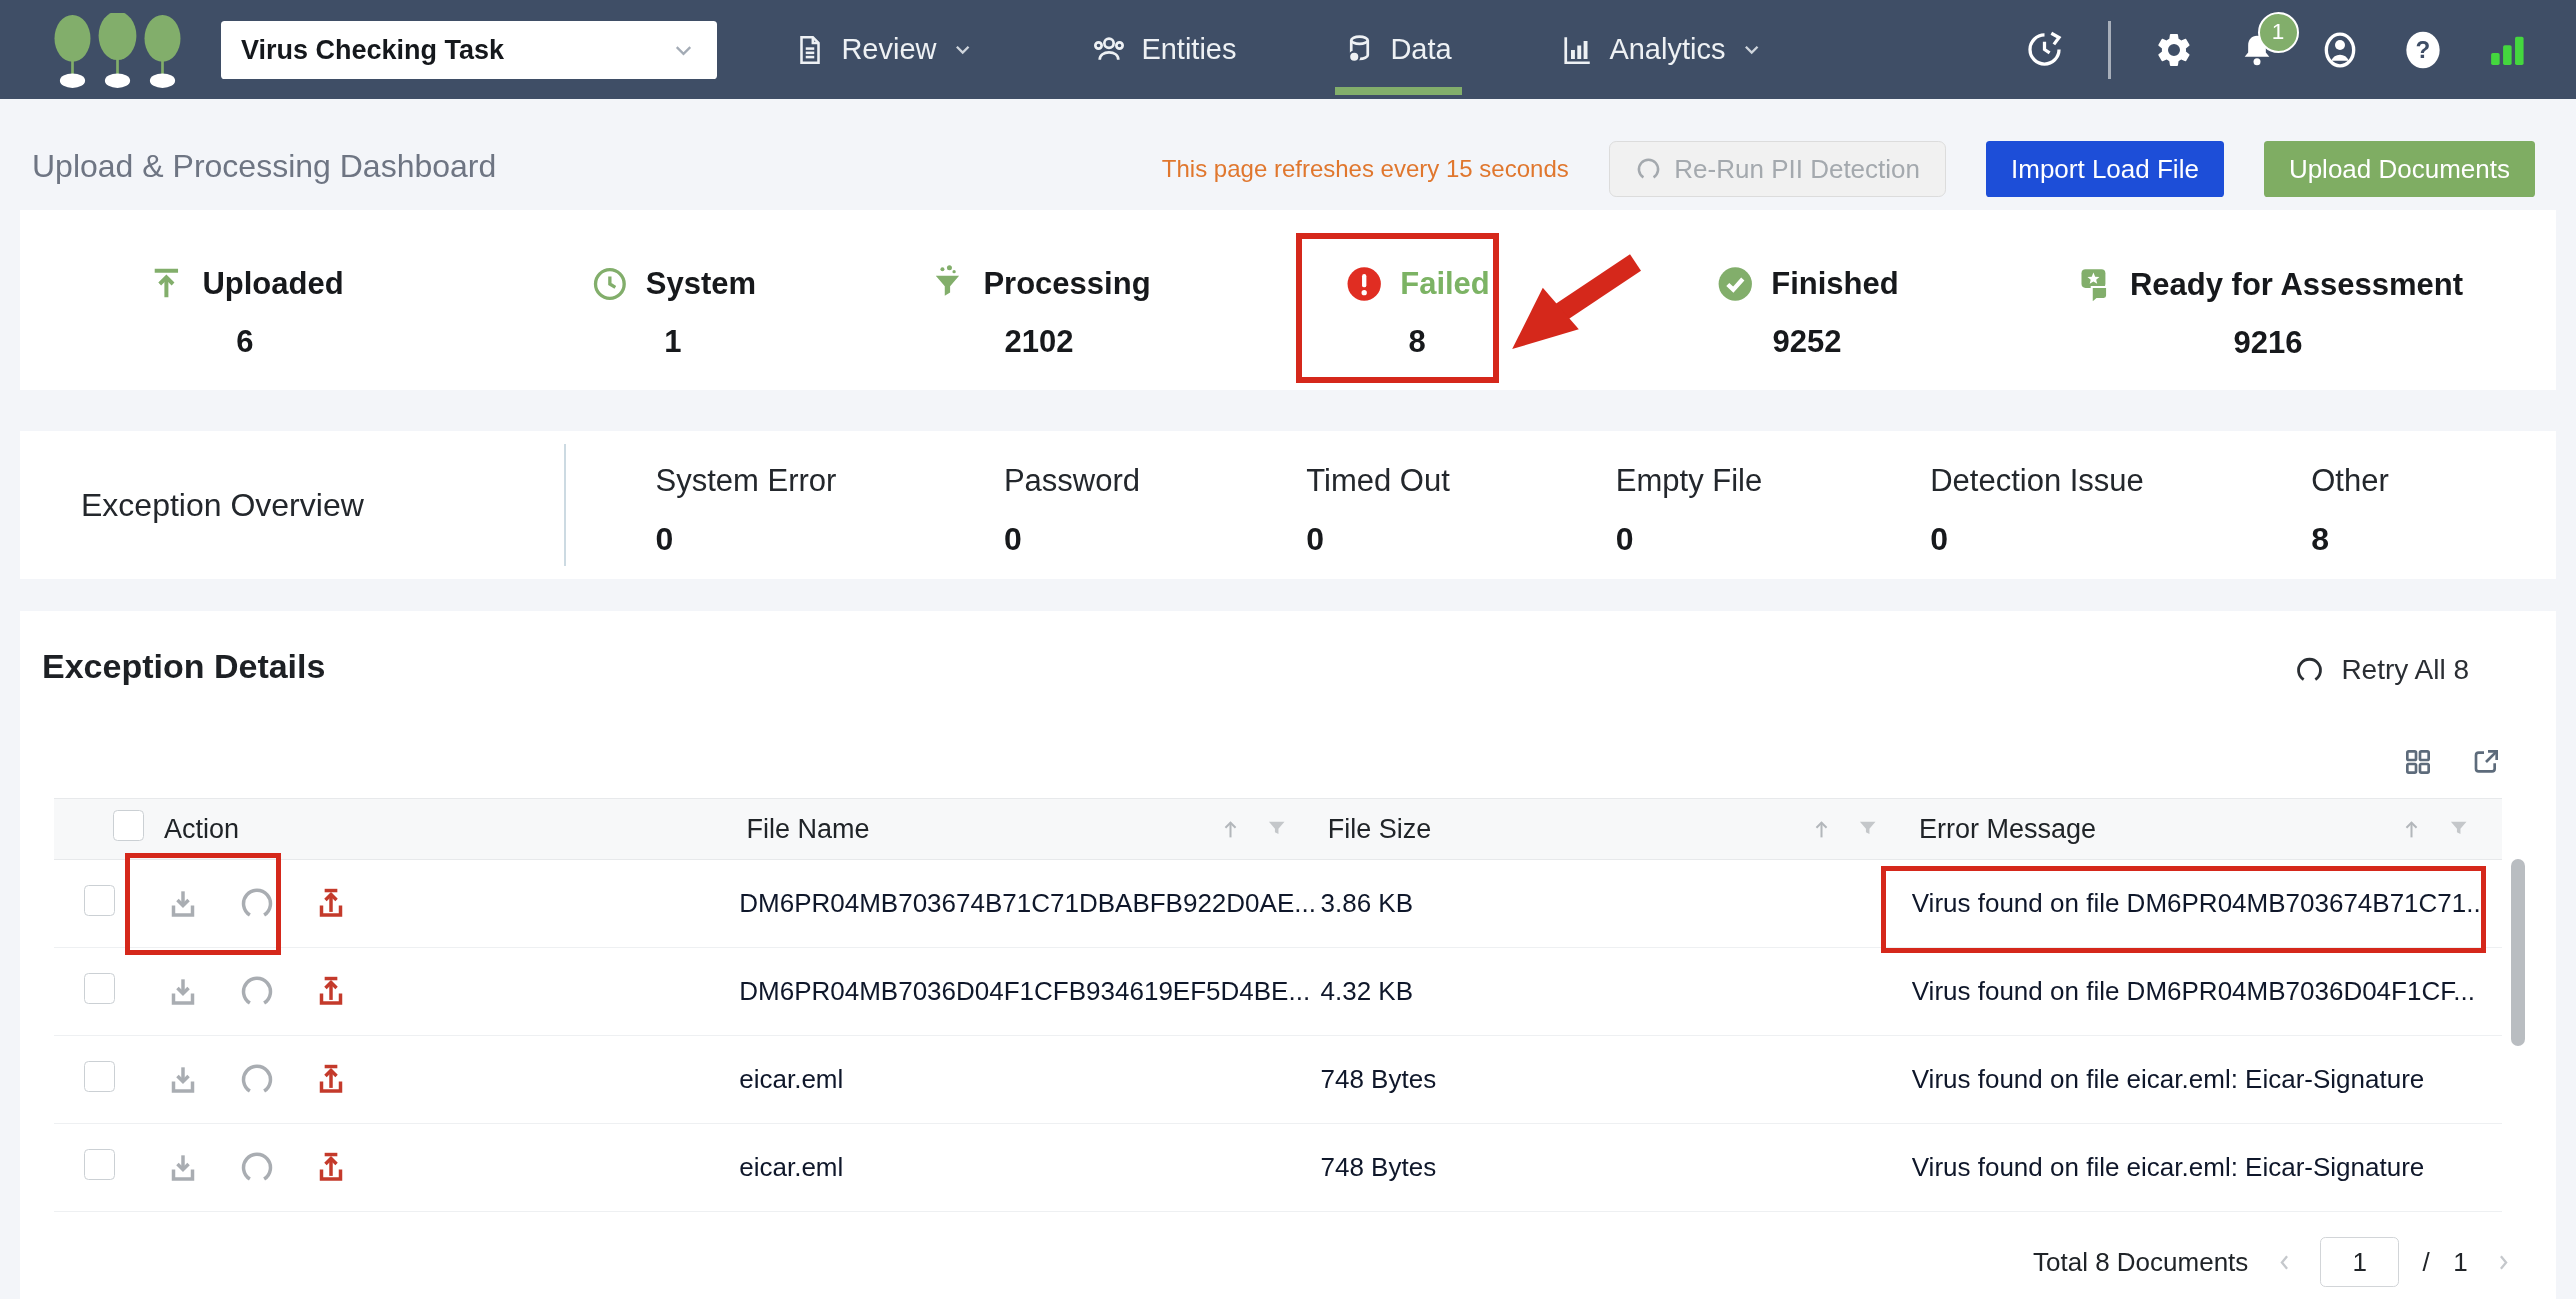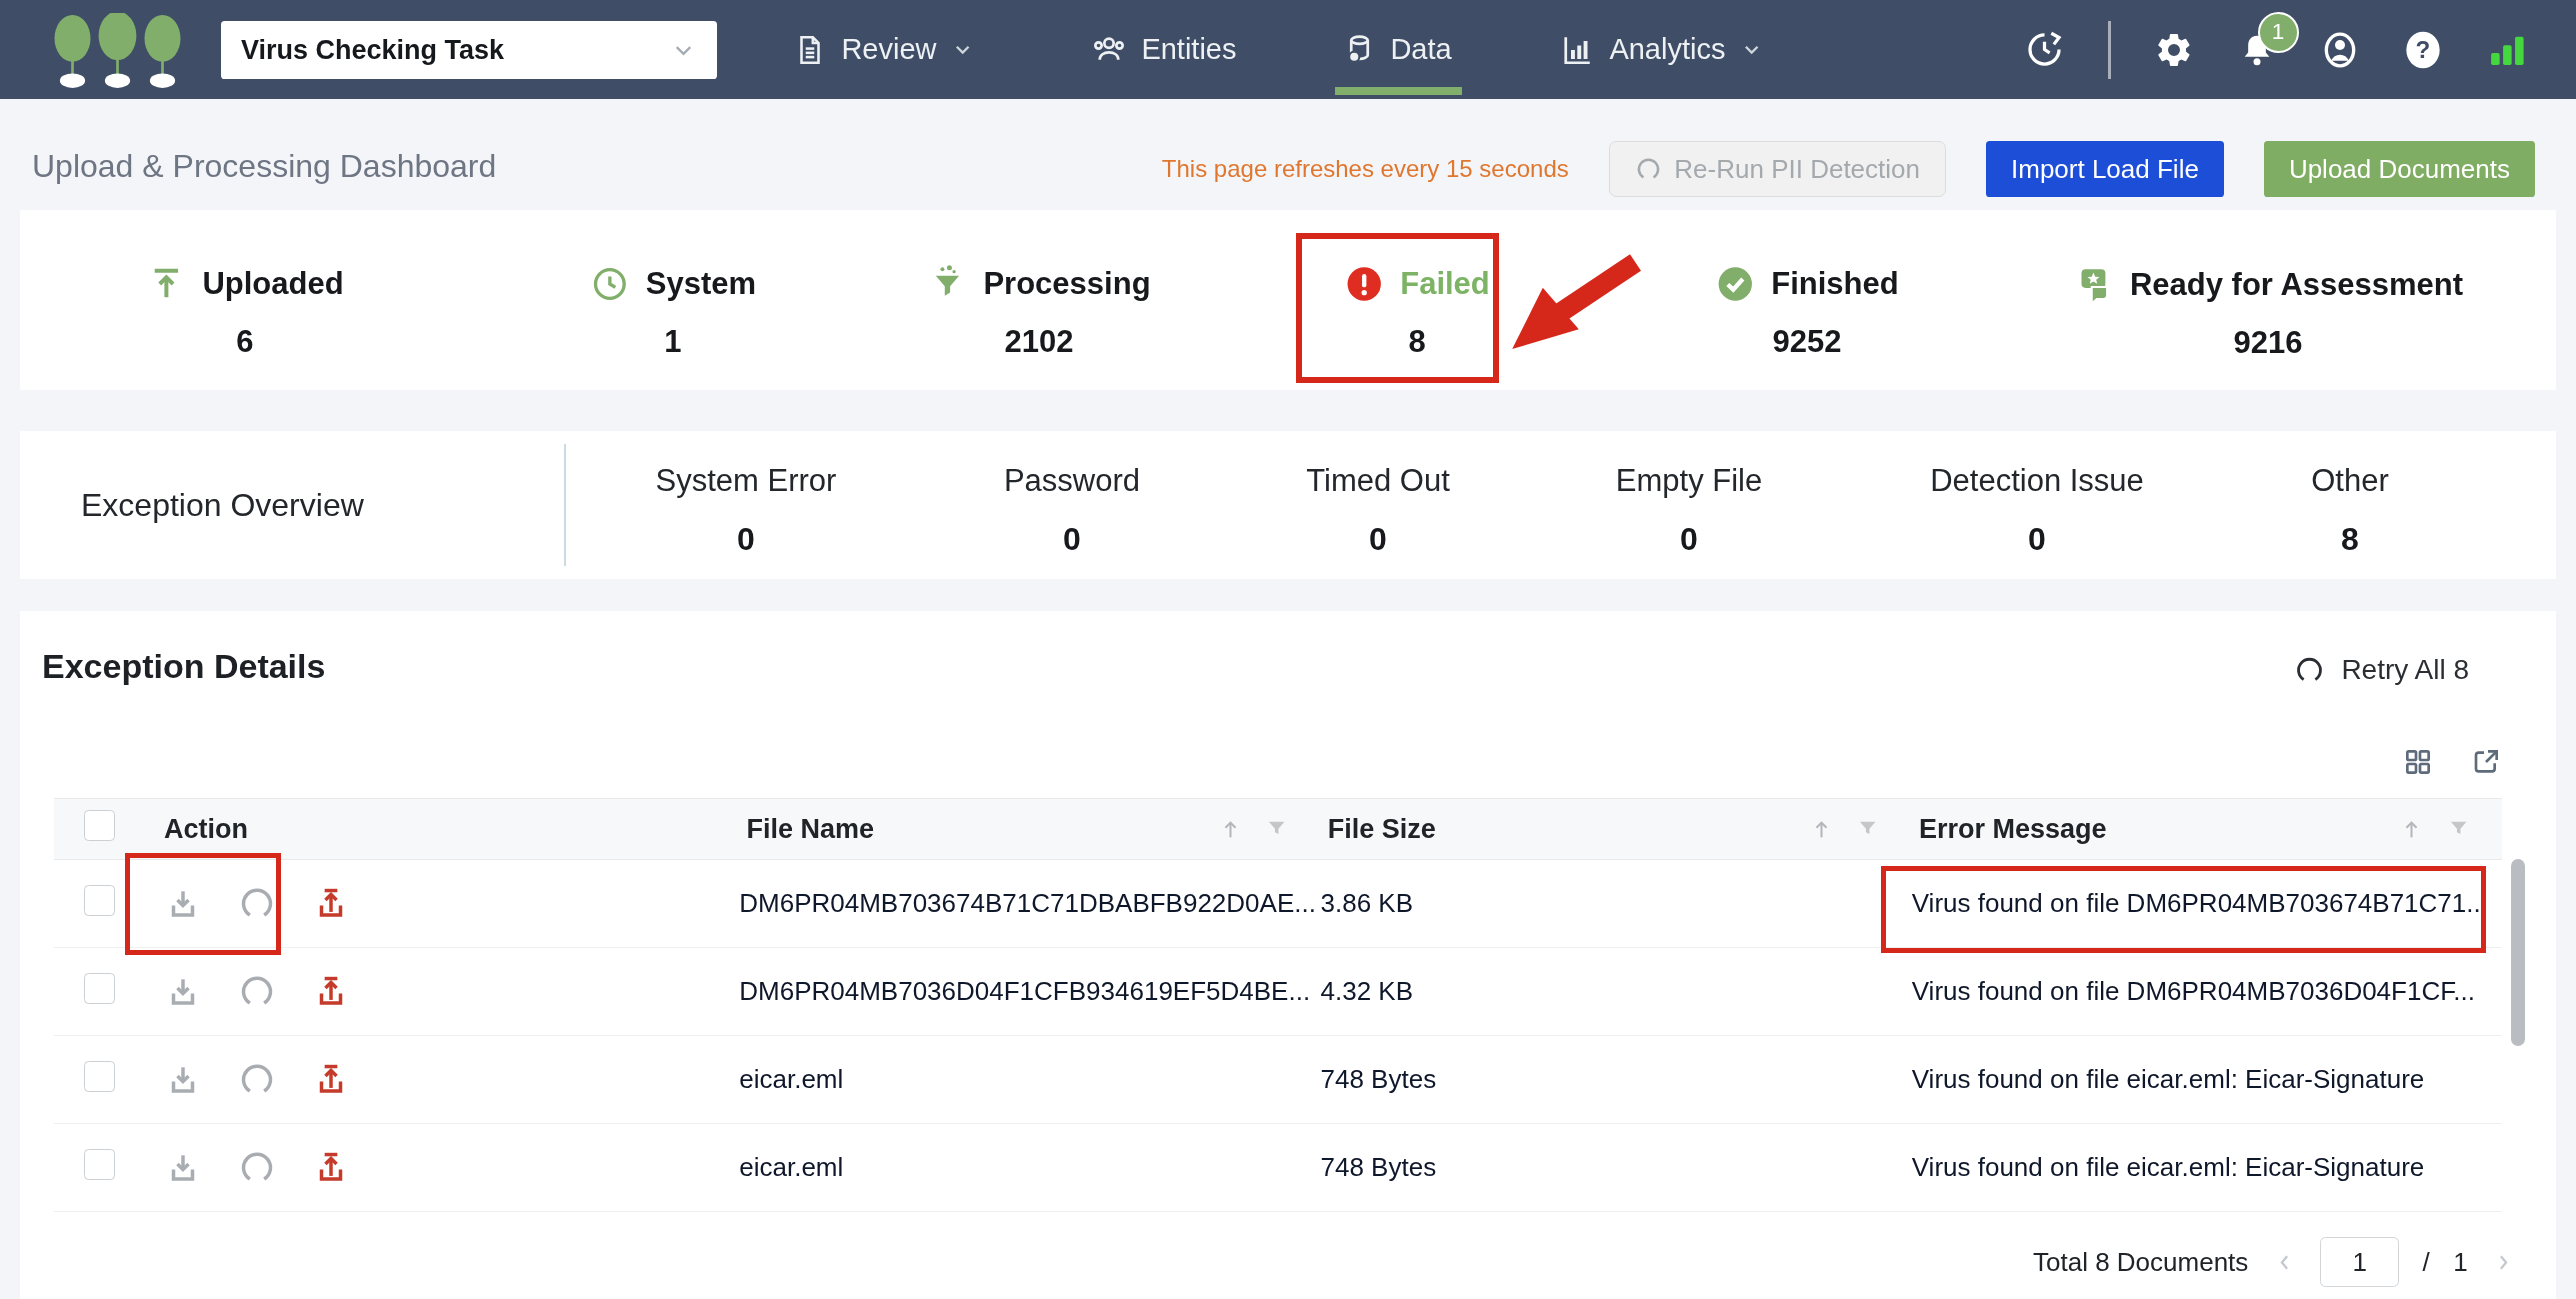--- a/index.html
+++ b/index.html
@@ -48,37 +48,37 @@
   .ann-box{position:absolute;border:6.3px solid #d5281b;box-sizing:border-box}
   .ann-failed{left:1276px;top:23.4px;width:203px;height:150px}
   .ann-arrow{position:absolute;left:1485px;top:40px}
 
   
   .ov-panel{position:absolute;left:20px;right:20px;top:431px;height:148px;background:#fff}
   .ov-title{position:absolute;left:61px;top:50%;transform:translateY(-50%);font-size:32px;color:#23272c}
   .ov-div{position:absolute;left:544px;top:12.6px;bottom:12.6px;width:1.8px;background:#ccdae2}
   .ov-items{position:absolute;inset:0}
   .ov-item{position:absolute;top:32px;transform:translateX(-50%);display:flex;flex-direction:column;
-           align-items:center;gap:21.6px}
+           gap:21.6px}
   .ov-item:nth-of-type(1){left:726px}.ov-item:nth-of-type(2){left:1052px}
   .ov-item:nth-of-type(3){left:1358px}.ov-item:nth-of-type(4){left:1669px}
   .ov-item:nth-of-type(5){left:2017px}.ov-item:nth-of-type(6){left:2330px}
   .ov-label{font-size:31px;color:#23272c;white-space:nowrap}
   .ov-count{font-size:32px;font-weight:700;color:#17191c}
 
   
   .details-panel{position:absolute;left:20px;right:20px;top:611px;bottom:0;background:#fff}
   .det-title{position:absolute;left:22px;top:36px;font-size:34px;font-weight:700;color:#1d2024}
   .retry-all{position:absolute;right:87px;top:43px;display:flex;gap:16px;align-items:center;
              font-size:28px;color:#2a2e33;cursor:default}
   .view-icons{position:absolute;right:54px;top:135px;display:flex;gap:36px}
 
   table.grid{position:absolute;left:34px;top:187px;width:2448px;border-collapse:collapse;table-layout:fixed}
   .grid th{height:60px;background:#f7f8f9;border-top:1.8px solid #e7e9eb;border-bottom:1.8px solid #e7e9eb;
-           font-size:27px;font-weight:700;color:#202428;text-align:center;padding:0}
+           font-size:27px;font-weight:400;color:#202428;text-align:right;padding:0}
   .grid td{height:87px;border-bottom:1.8px solid #eef0f2;font-size:26px;color:#0f172a;
            white-space:nowrap;overflow:hidden;padding:0}
   .th-inner{display:flex;align-items:center;padding:0 32px 0 7.2px}
   .th-inner.first{padding-left:20px}
   .th-tools{margin-left:auto;display:flex;align-items:center;gap:21.6px}
   .cell-pad{padding-left:7.2px}
   .checkbox{width:31px;height:31px;border:1.8px solid #cbd0d4;border-radius:4.5px;background:#fff;
             display:inline-block;box-sizing:border-box}
   .c-center{text-align:center}
   .action-cell{display:flex;align-items:center;gap:36px;padding-left:20px}

